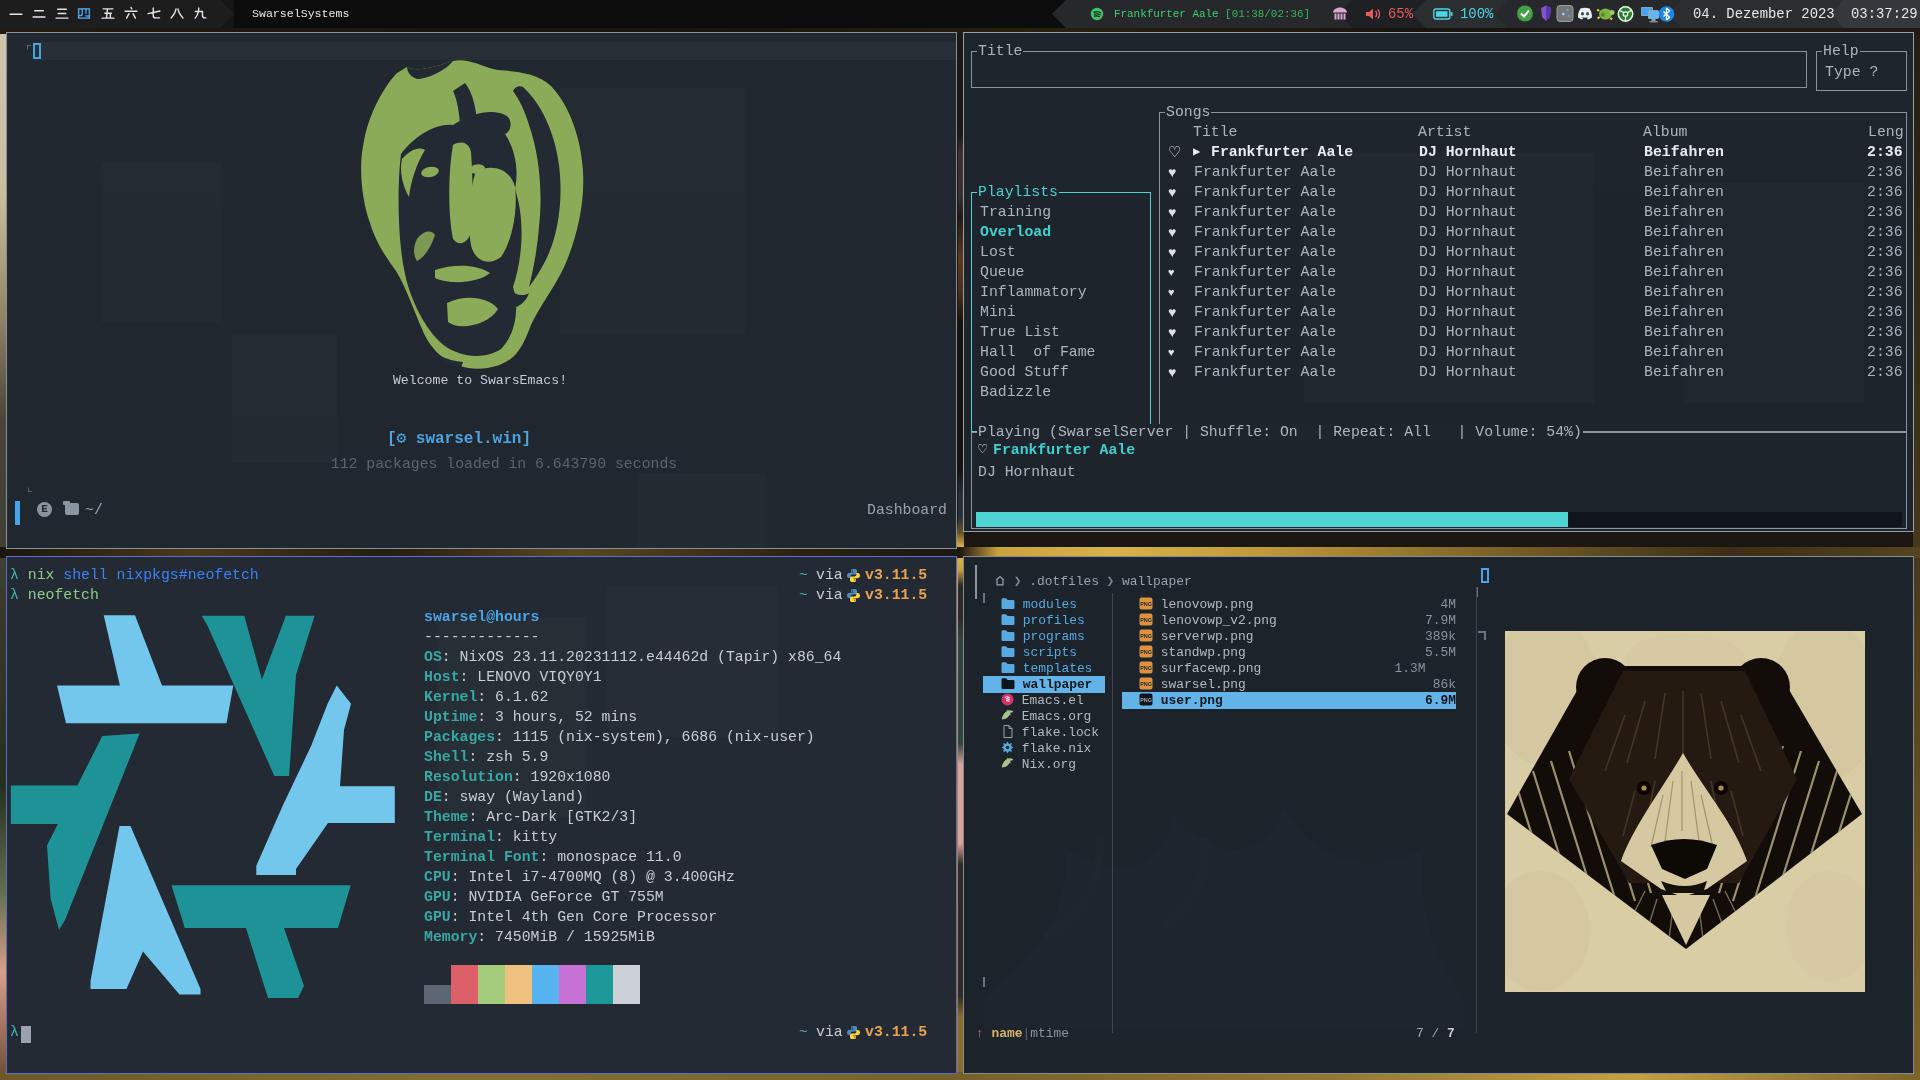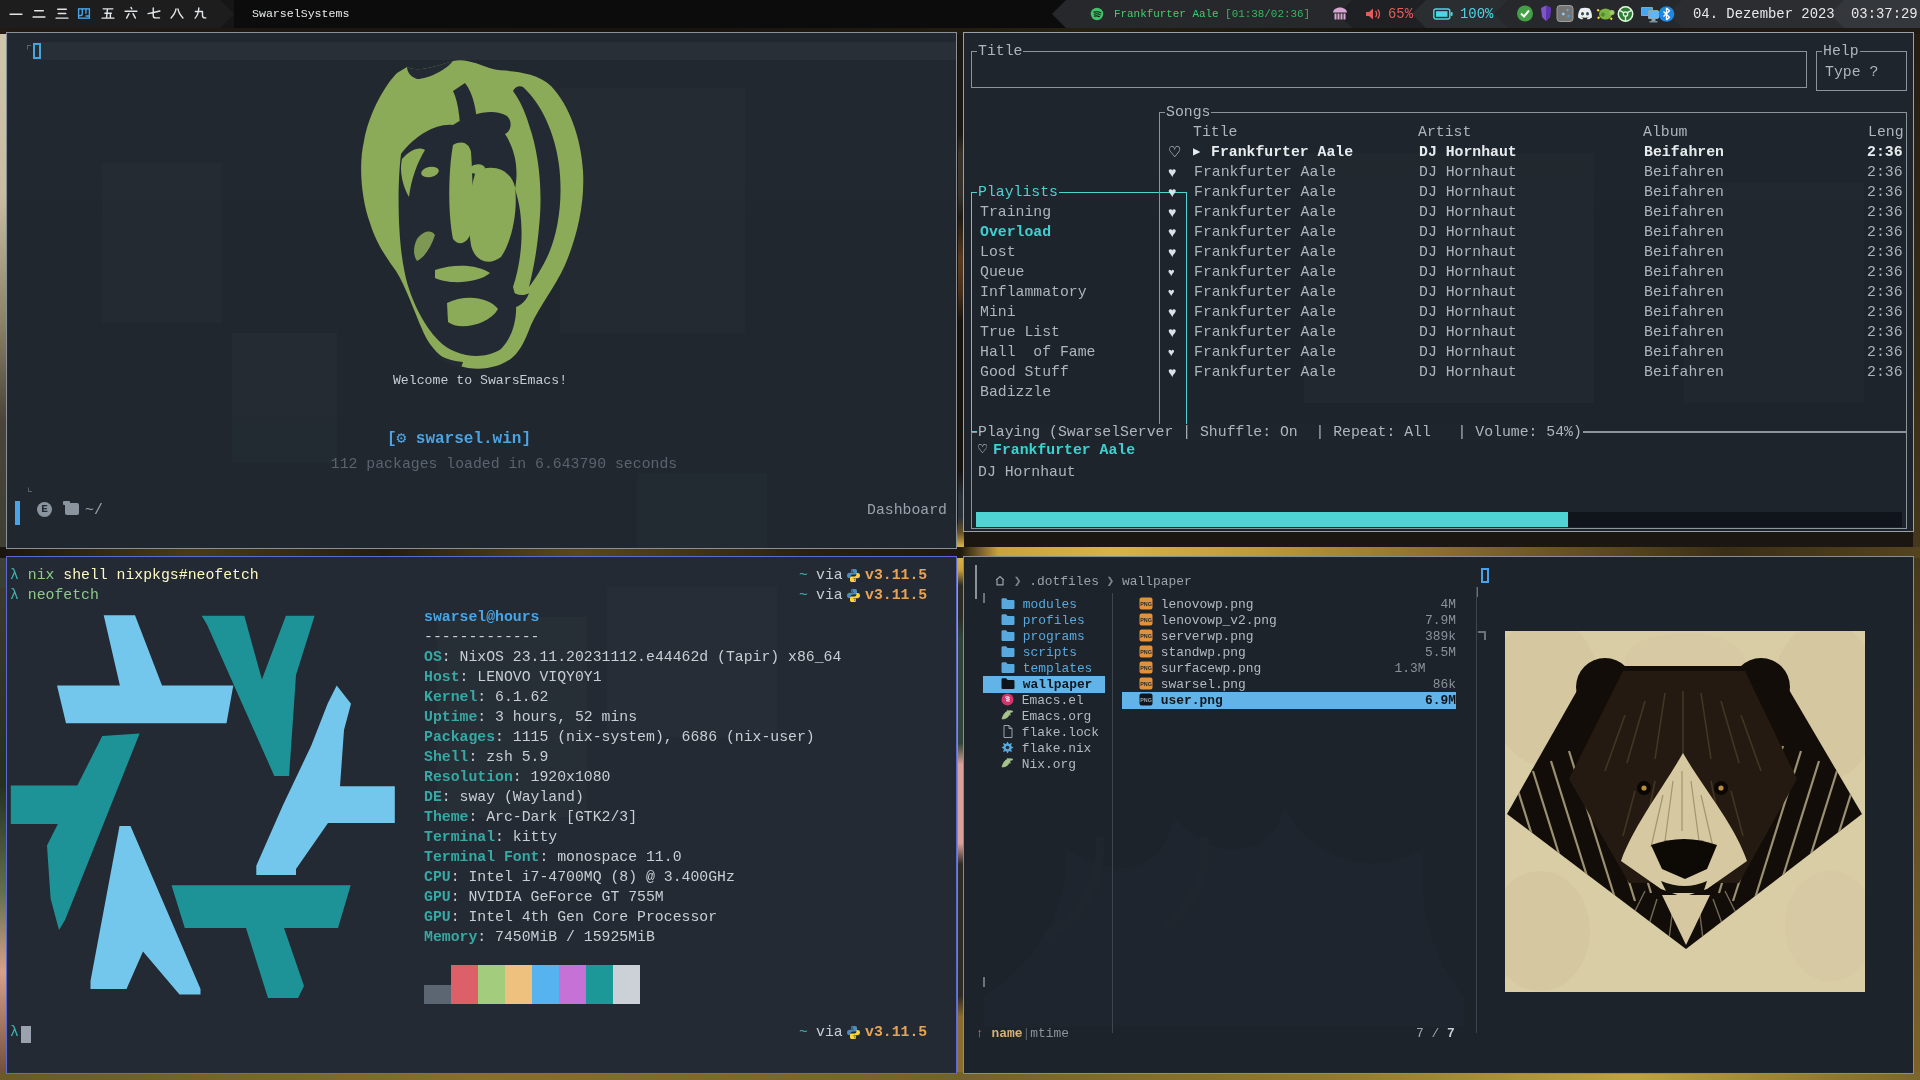--- a/index.html
+++ b/index.html
@@ -210,21 +210,21 @@
 <div class="win" id="tr">
  <div class="abs" style="left:340px;top:120px;width:290px;height:250px;background:rgba(190,205,225,0.022)"></div>
  <div class="abs" style="left:720px;top:150px;width:180px;height:220px;background:rgba(190,205,225,0.02)"></div>
  <div class="tbox" style="left:7px;top:18px;width:836px;height:37px">
       <span class="tlab">Title</span>
     </div>
  <div class="tbox" style="left:852px;top:18px;width:91px;height:40px">
       <span class="tlab">Help</span>
    <div class="abs mono trow" style="left:8px;top:10px">Type ?</div>
     </div>
- <div class="tbox" style="left:7px;top:159px;width:216px;height:240px;border-color:#4ed2d2">
+ <div class="tbox" style="left:7px;top:159px;width:180px;height:240px;border-color:#4ed2d2">
       <span class="tlab" style="color:#4ed2d2">Playlists</span>
    <div class="abs mono trow" style="left:8px;top:9px">Training</div>
    <div class="abs mono trow" style="left:8px;top:29px;color:#3fd0d0;font-weight:bold">Overload</div>
    <div class="abs mono trow" style="left:8px;top:49px">Lost</div>
    <div class="abs mono trow" style="left:8px;top:69px">Queue</div>
    <div class="abs mono trow" style="left:8px;top:89px">Inflammatory</div>
    <div class="abs mono trow" style="left:8px;top:109px">Mini</div>
    <div class="abs mono trow" style="left:8px;top:129px">True List</div>
    <div class="abs mono trow" style="left:8px;top:149px">Hall  of Fame</div>
    <div class="abs mono trow" style="left:8px;top:169px">Good Stuff</div>
@@ -255,21 +255,21 @@
    <div class="abs mono" style="left:21px;top:9px;color:#3fd0d0;font-weight:bold;font-size:14.8px">Frankfurter Aale</div>
    <div class="abs mono trow" style="left:6px;top:29px">DJ Hornhaut</div>
    <div class="abs" style="left:4px;top:79px;width:926px;height:15px;background:#10151b"></div>
    <div class="abs" style="left:4px;top:79px;width:592px;height:15px;background:#4fd4d4"></div>
  </div>
 </div>
 
 <div class="win" id="bl">
  <div class="abs" style="left:430px;top:60px;width:150px;height:200px;background:rgba(190,205,225,0.022)"></div>
  <div class="abs" style="left:600px;top:30px;width:170px;height:150px;background:rgba(190,205,225,0.02)"></div>
- <div class="trow abs" style="left:3px;top:8px"><span style="color:#40b5b0">λ</span> <span style="color:#8fcb87">nix</span> <span style="color:#fef9c3">shell nixpkgs#neofetch</span></div>
+ <div class="trow abs" style="left:3px;top:8px"><span style="color:#40b5b0">λ</span> <span style="color:#8fcb87">nix</span> <span style="color:#3b82f6">shell nixpkgs#neofetch</span></div>
  <div class="trow abs" style="left:3px;top:28px"><span style="color:#40b5b0">λ</span> <span style="color:#8fcb87">neofetch</span></div>
  <div class="pline trow" style="top:8px"><span class="abs" style="left:22px;color:#40b5b0">~</span><span class="abs" style="left:39px;color:#c9ced4">via</span><svg class="abs" style="left:69px;top:3px" width="15" height="15" viewBox="0 0 15 15">
         <path d="M7.2,1 C4.8,1 5,2 5,2.8 V4.3 H7.6 V4.8 H3.6 C2.2,4.8 1,5.6 1,7.4 c0,1.8 1,2.6 2.4,2.6 H4.6 V8.6 C4.6,7.3 5.6,6.4 6.9,6.4 H9.4 C10.4,6.4 11,5.8 11,4.8 V2.8 C11,1.8 10.2,1 9.2,1 Z M6.2,2.2 a0.7,0.7 0 1 1 0,1.4 0.7,0.7 0 0 1 0,-1.4" fill="#4b8bbe"></path>
         <path d="M7.8,14 c2.4,0 2.2,-1 2.2,-1.8 V10.7 H7.4 V10.2 H11.4 C12.8,10.2 14,9.4 14,7.6 c0,-1.8 -1,-2.6 -2.4,-2.6 H10.4 V6.4 C10.4,7.7 9.4,8.6 8.1,8.6 H5.6 C4.6,8.6 4,9.2 4,10.2 V12.2 C4,13.2 4.8,14 5.8,14 Z M8.8,12.8 a0.7,0.7 0 1 1 0,-1.4 0.7,0.7 0 0 1 0,1.4" fill="#ffd43b"></path>
       </svg><span class="abs" style="left:88px;color:#e8a254;font-weight:bold">v3.11.5</span></div>
  <div class="pline trow" style="top:28px"><span class="abs" style="left:22px;color:#40b5b0">~</span><span class="abs" style="left:39px;color:#c9ced4">via</span><svg class="abs" style="left:69px;top:3px" width="15" height="15" viewBox="0 0 15 15">
         <path d="M7.2,1 C4.8,1 5,2 5,2.8 V4.3 H7.6 V4.8 H3.6 C2.2,4.8 1,5.6 1,7.4 c0,1.8 1,2.6 2.4,2.6 H4.6 V8.6 C4.6,7.3 5.6,6.4 6.9,6.4 H9.4 C10.4,6.4 11,5.8 11,4.8 V2.8 C11,1.8 10.2,1 9.2,1 Z M6.2,2.2 a0.7,0.7 0 1 1 0,1.4 0.7,0.7 0 0 1 0,-1.4" fill="#4b8bbe"></path>
         <path d="M7.8,14 c2.4,0 2.2,-1 2.2,-1.8 V10.7 H7.4 V10.2 H11.4 C12.8,10.2 14,9.4 14,7.6 c0,-1.8 -1,-2.6 -2.4,-2.6 H10.4 V6.4 C10.4,7.7 9.4,8.6 8.1,8.6 H5.6 C4.6,8.6 4,9.2 4,10.2 V12.2 C4,13.2 4.8,14 5.8,14 Z M8.8,12.8 a0.7,0.7 0 1 1 0,-1.4 0.7,0.7 0 0 1 0,1.4" fill="#ffd43b"></path>
       </svg><span class="abs" style="left:88px;color:#e8a254;font-weight:bold">v3.11.5</span></div>
  <div class="pline trow" style="top:465px"><span class="abs" style="left:22px;color:#40b5b0">~</span><span class="abs" style="left:39px;color:#c9ced4">via</span><svg class="abs" style="left:69px;top:3px" width="15" height="15" viewBox="0 0 15 15">

